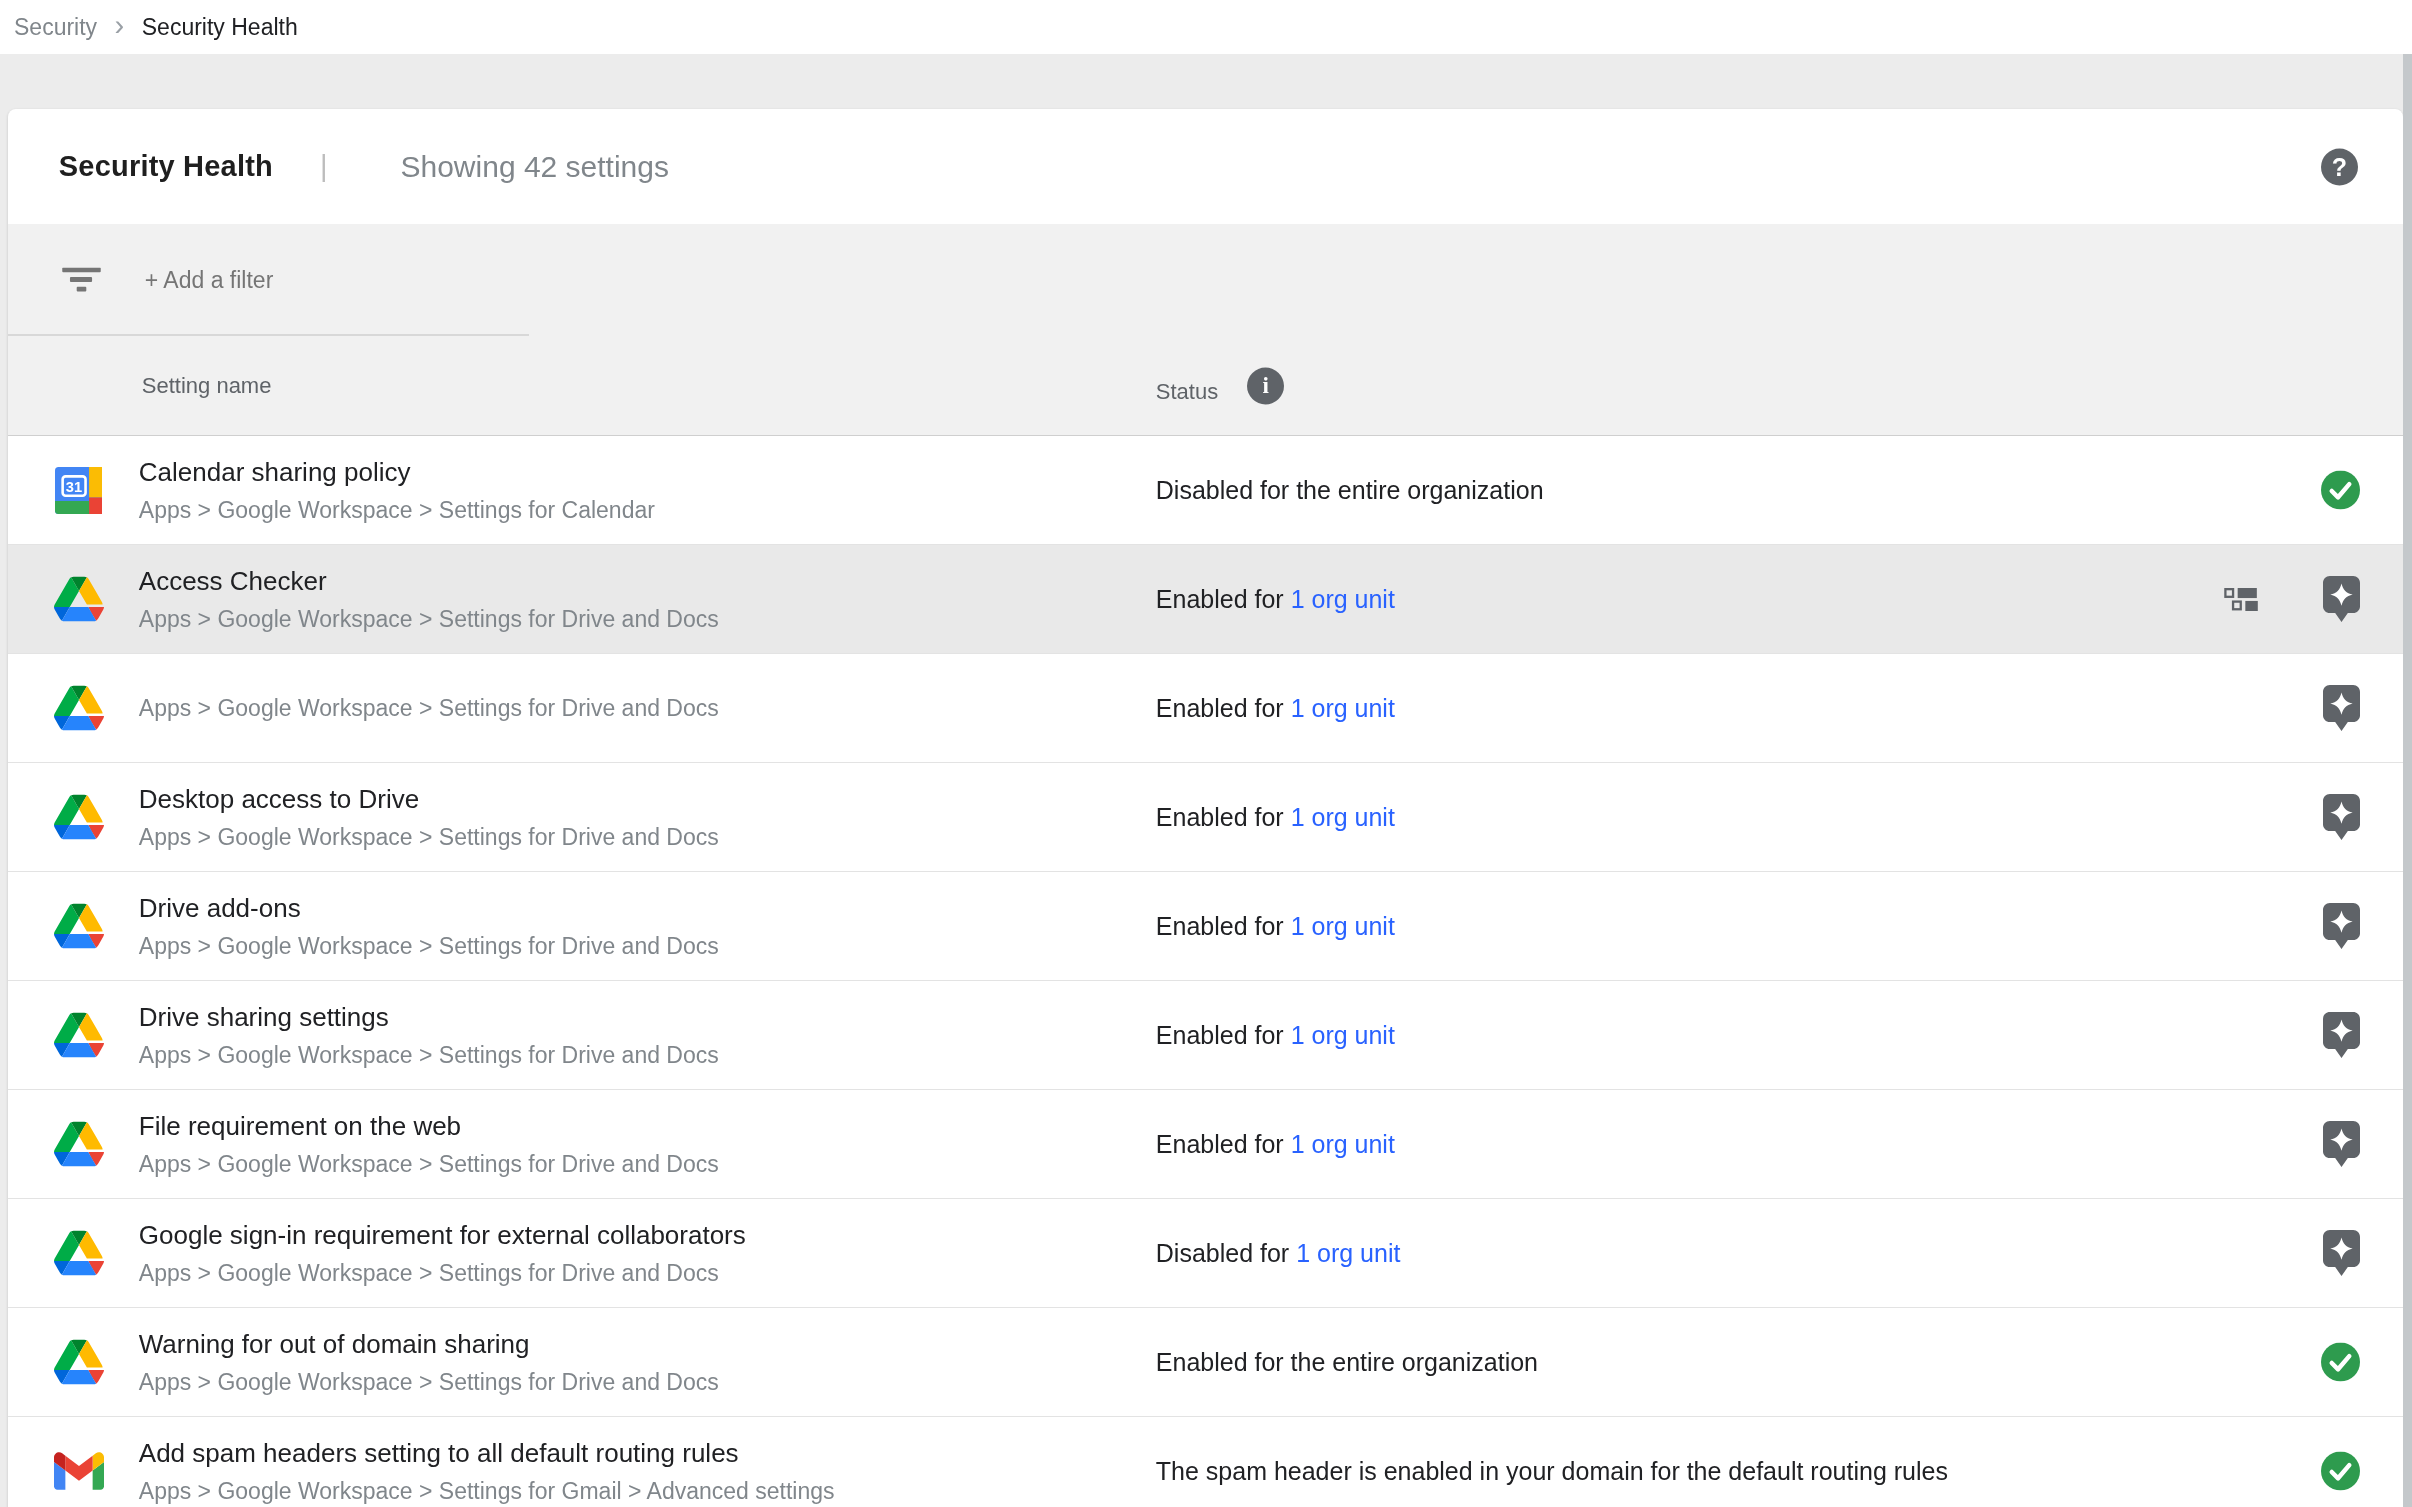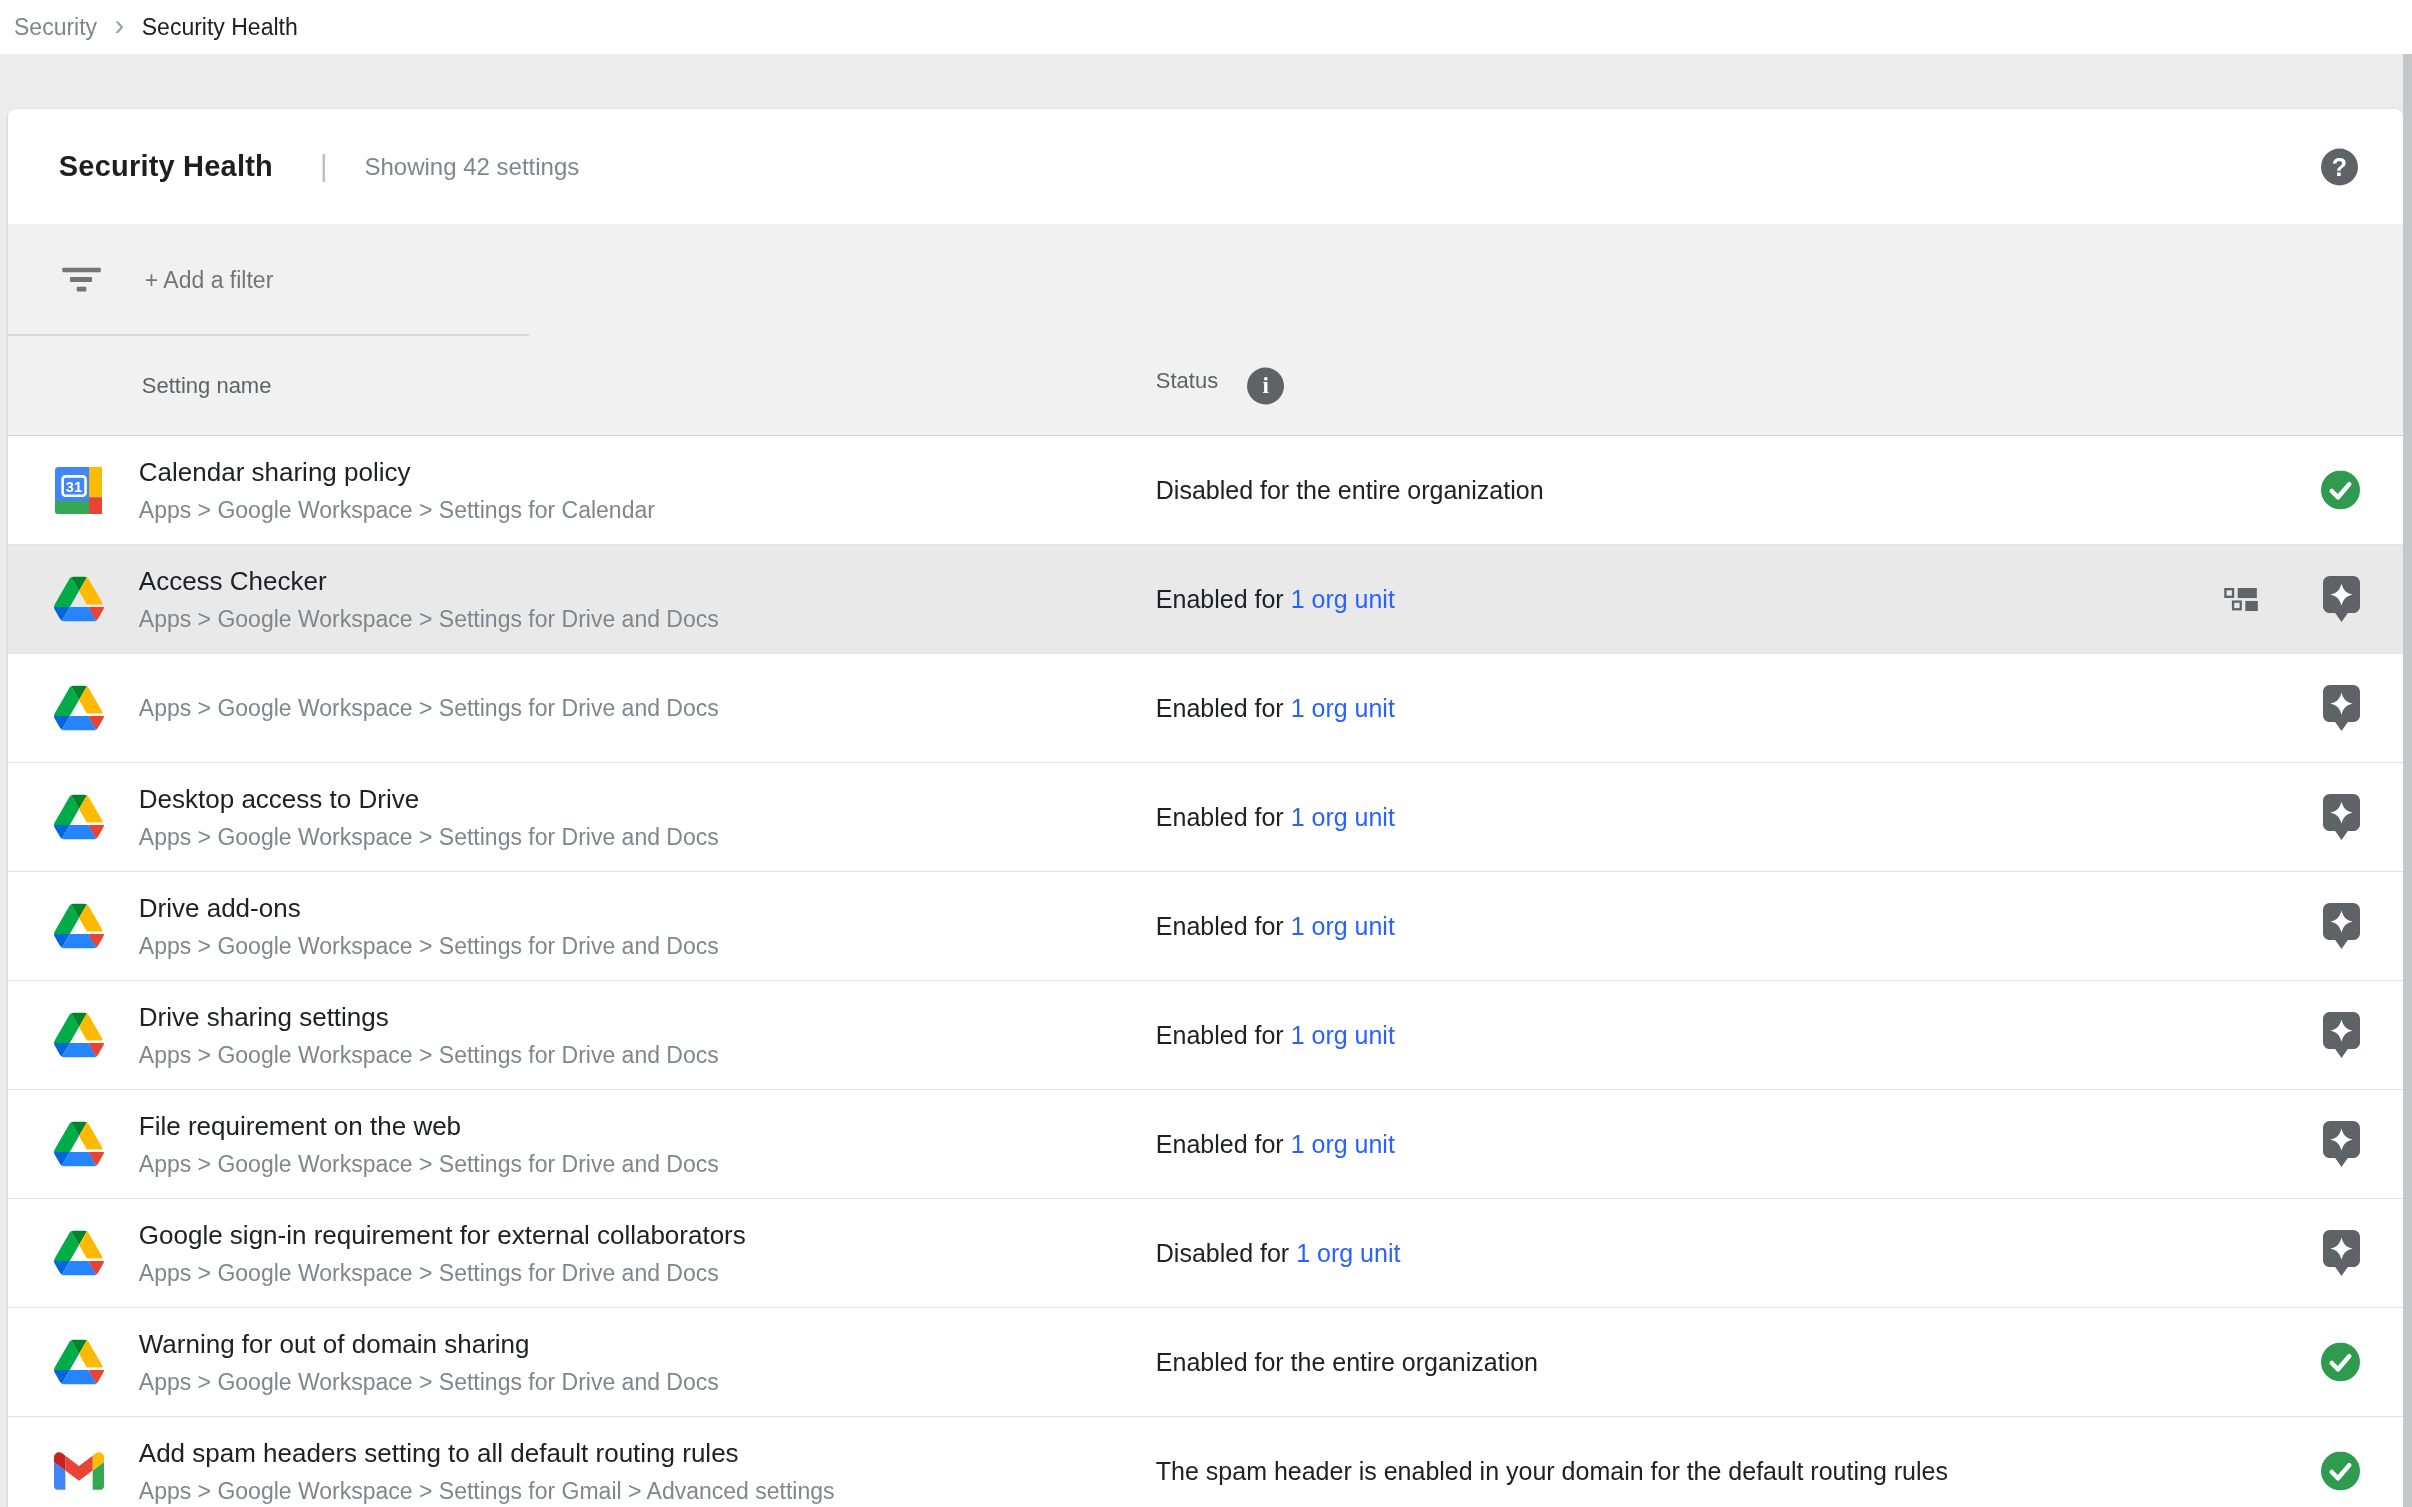--- a/index.html
+++ b/index.html
@@ -22,21 +22,21 @@
     position:absolute;left:7.8px;top:109px;width:2395px;bottom:-11.6px;
     background:#ffffff;border-radius:7.8px 7.8px 0 0;
     box-shadow:0 1px 2.9px rgba(0,0,0,.18);
     overflow:hidden;
   }
   .card-header{
     position:relative;height:115px;display:flex;align-items:center;padding-left:51px;
   }
   .page-title{font-size:29px;font-weight:700;color:#1f1f1f;letter-spacing:0.2px;}
   .title-divider{font-size:29px;color:#bdbdbd;font-weight:300;margin:0 37px 0 47px;}
-  .page-subtitle{font-size:24px;color:#80868b;}
+  .page-subtitle{font-size:30px;color:#80868b;margin-left:36px;}
   .help-btn{
     position:absolute;right:45px;top:50%;transform:translateY(-50%);
     width:37px;height:37px;border-radius:50%;background:#5f6368;color:#fff;
     font-size:25px;font-weight:700;display:flex;align-items:center;justify-content:center;
     cursor:pointer;
   }
   
   .filter-bar{
     position:relative;height:112px;background:#f1f1f1;
     display:flex;align-items:center;
@@ -45,21 +45,21 @@
   .add-filter{position:absolute;left:137px;font-size:23px;color:#757575;cursor:pointer;}
   .filter-divider{position:absolute;left:0;bottom:0;width:521px;height:1.9px;background:#d8d8d8;}
   
   .table-head{
     position:relative;height:100px;background:#f1f1f1;
     border-bottom:1.9px solid #cfcfcf;box-sizing:border-box;
   }
   .col-setting{position:absolute;left:134px;top:50%;transform:translateY(-50%);
     font-size:22px;font-weight:500;color:#5f6368;}
   .col-status{position:absolute;left:1148px;top:50%;transform:translateY(-50%);
-    display:flex;align-items:flex-start;gap:29px;}
+    display:flex;align-items:flex-end;gap:29px;}
   .col-status-label{font-size:22px;font-weight:500;color:#5f6368;}
   .info-btn{
     width:37px;height:37px;border-radius:50%;background:#5f6368;color:#fff;
     font-size:23px;font-weight:700;font-family:"Liberation Serif",serif;
     display:flex;align-items:center;justify-content:center;cursor:pointer;
   }
   
   .rows{position:relative;}
   .srow{
     position:relative;height:109px;border-bottom:1px solid #e3e3e3;box-sizing:border-box;

